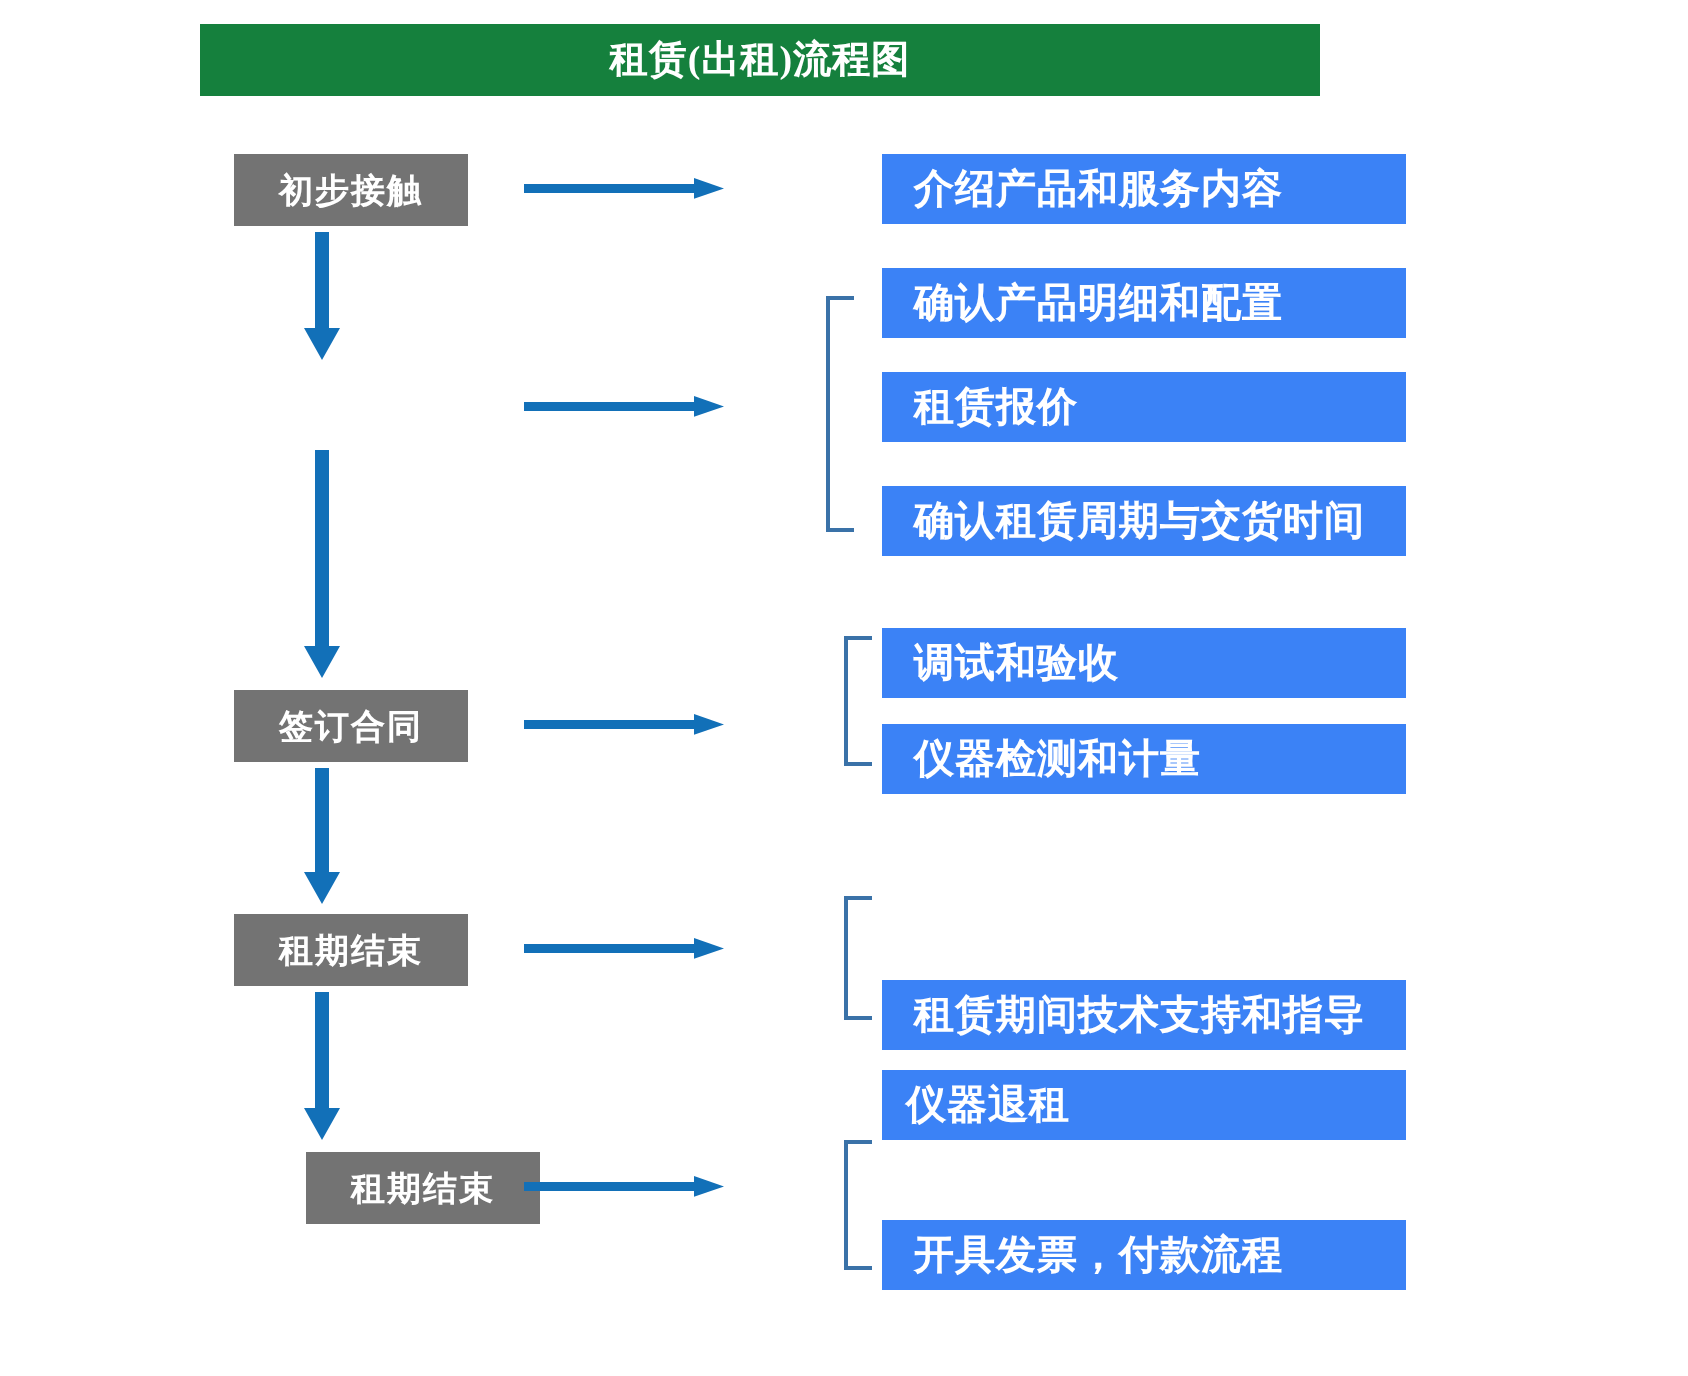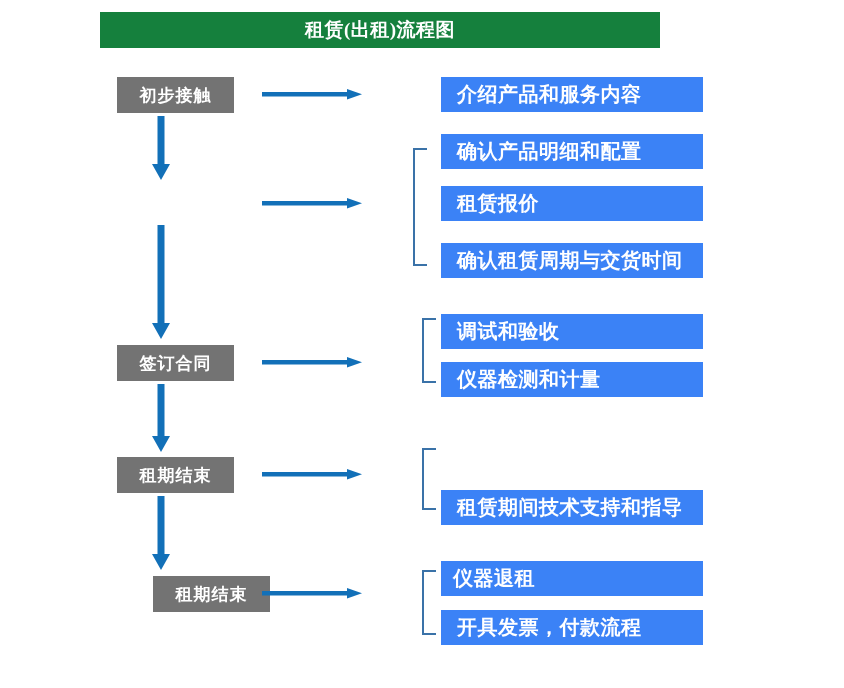--- a/index.html
+++ b/index.html
@@ -173,16 +173,16 @@
   <div class="detail-box" style="top:243px;text-align:right;">确认租赁周期与交货时间</div>
 
   <div class="bracket" style="left:422px; top:318px; height:65px;"></div>
   <div class="detail-box" style="top:314px;">调试和验收</div>
   <div class="detail-box" style="top:362px;">仪器检测和计量</div>
 
   <div class="bracket" style="left:422px; top:448px; height:62px;"></div>
   <div class="detail-box" style="top:490px;">租赁期间技术支持和指导</div>
 
   <div class="bracket" style="left:422px; top:570px; height:65px;"></div>
-  <div class="detail-box" style="top:561px;padding-left:12px;">仪器退租</div>
+  <div class="detail-box" style="top:535px;padding-left:12px;">仪器退租</div>
   <div class="detail-box" style="top:610px;">开具发票，付款流程</div>
 
 </div>
 
 </body></html>

